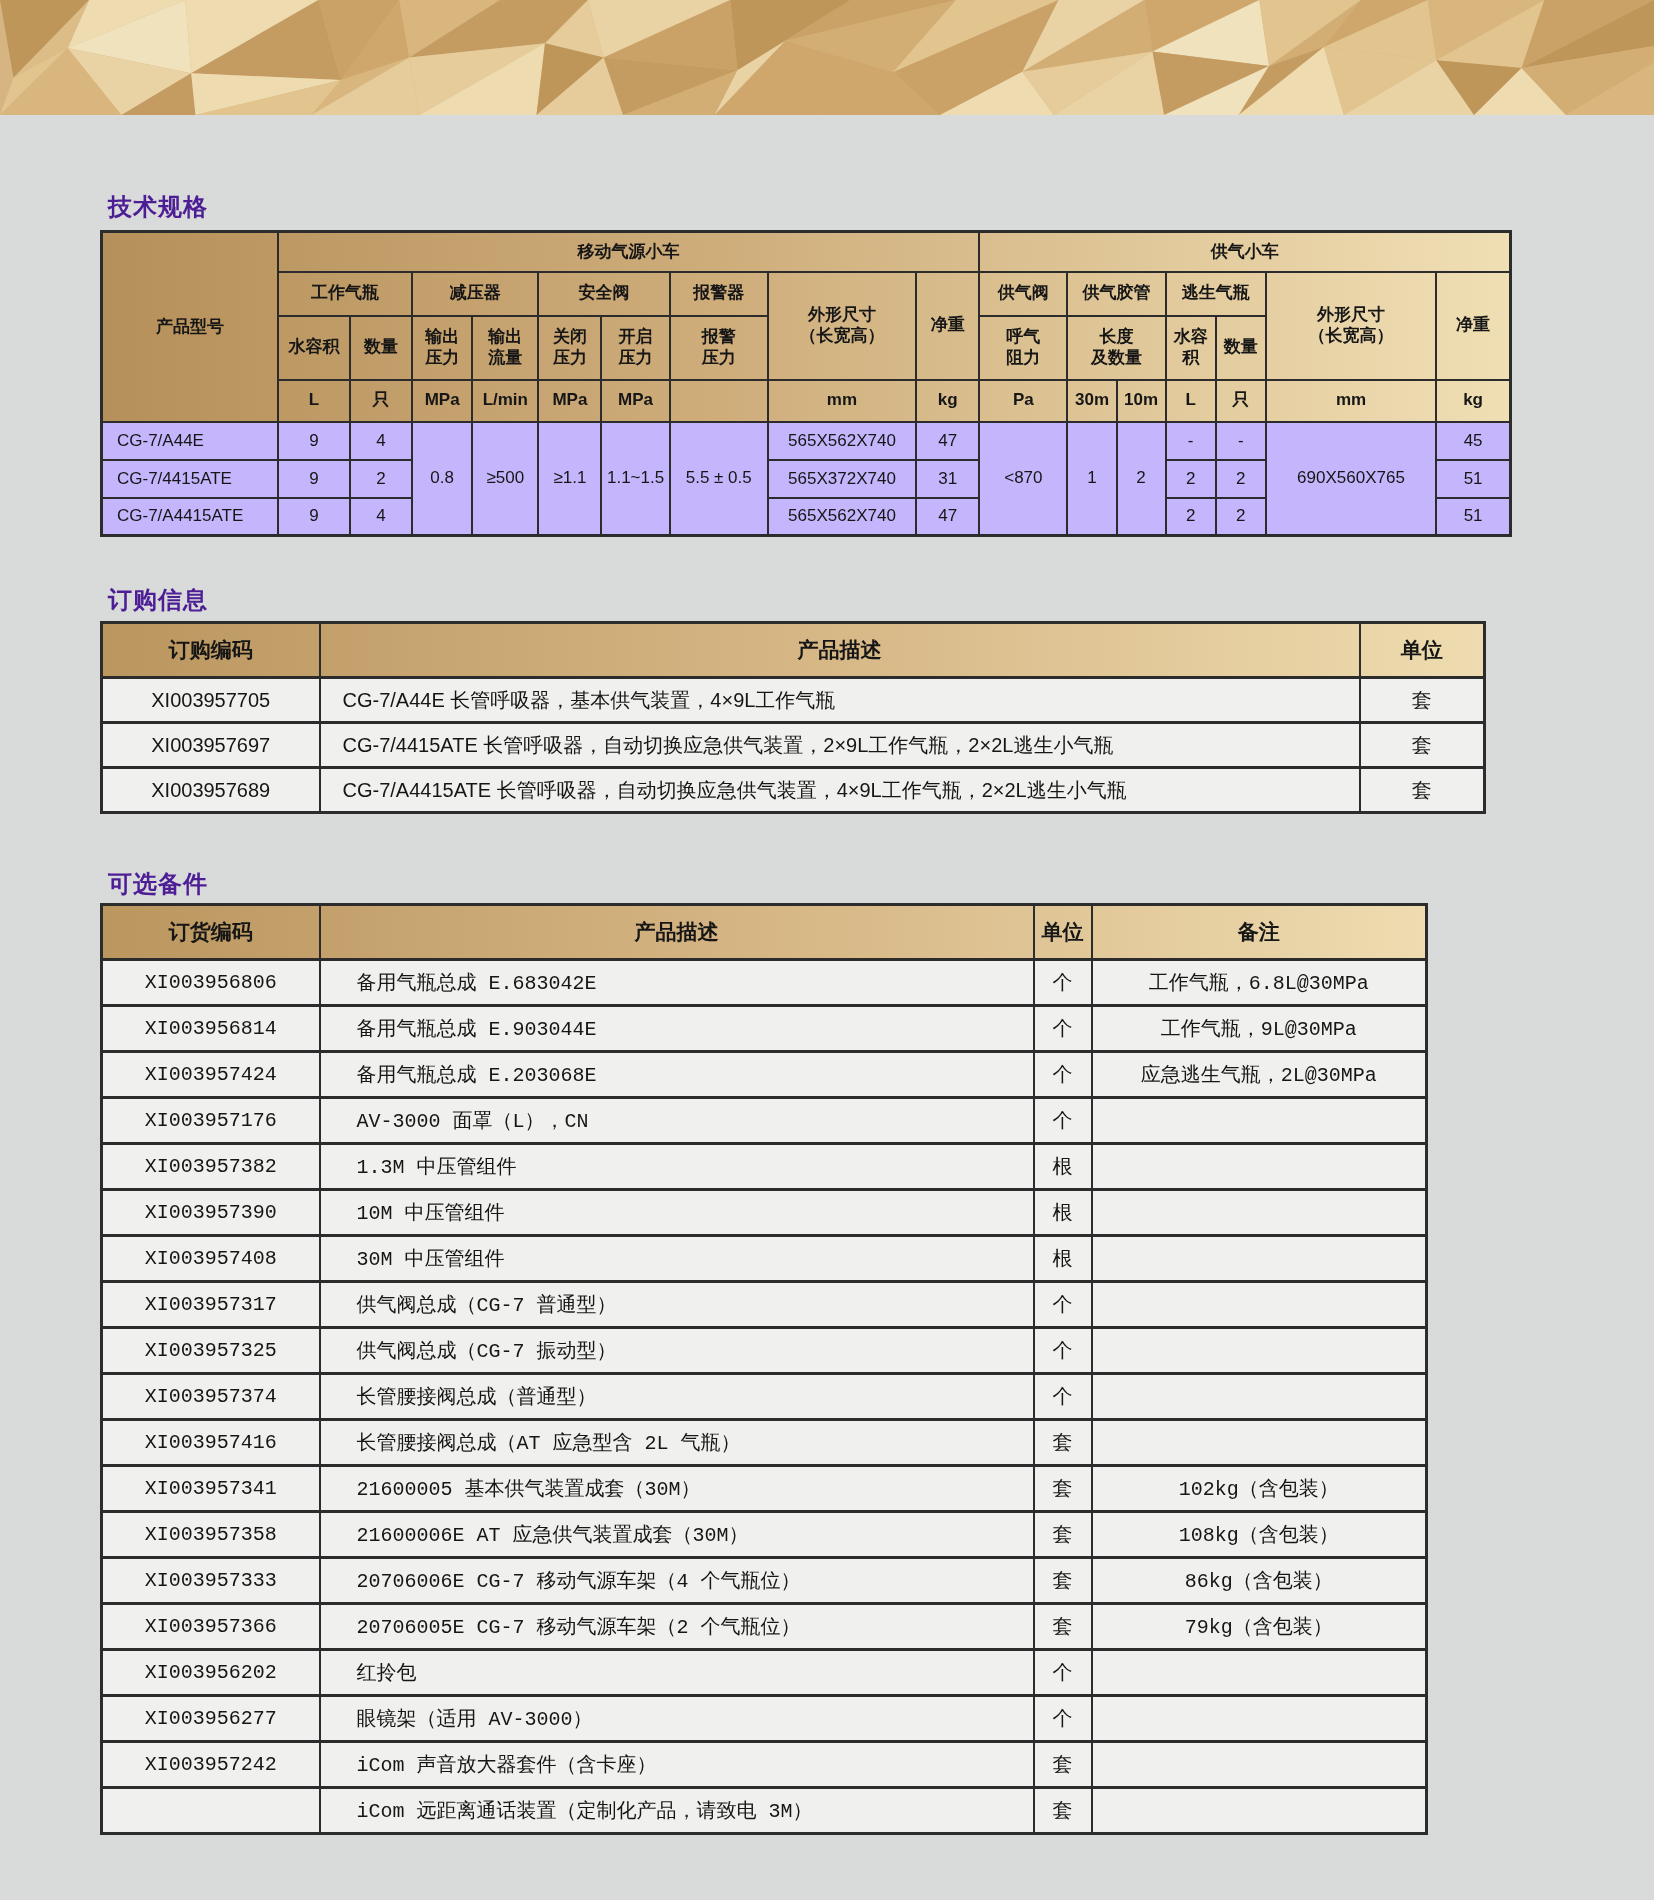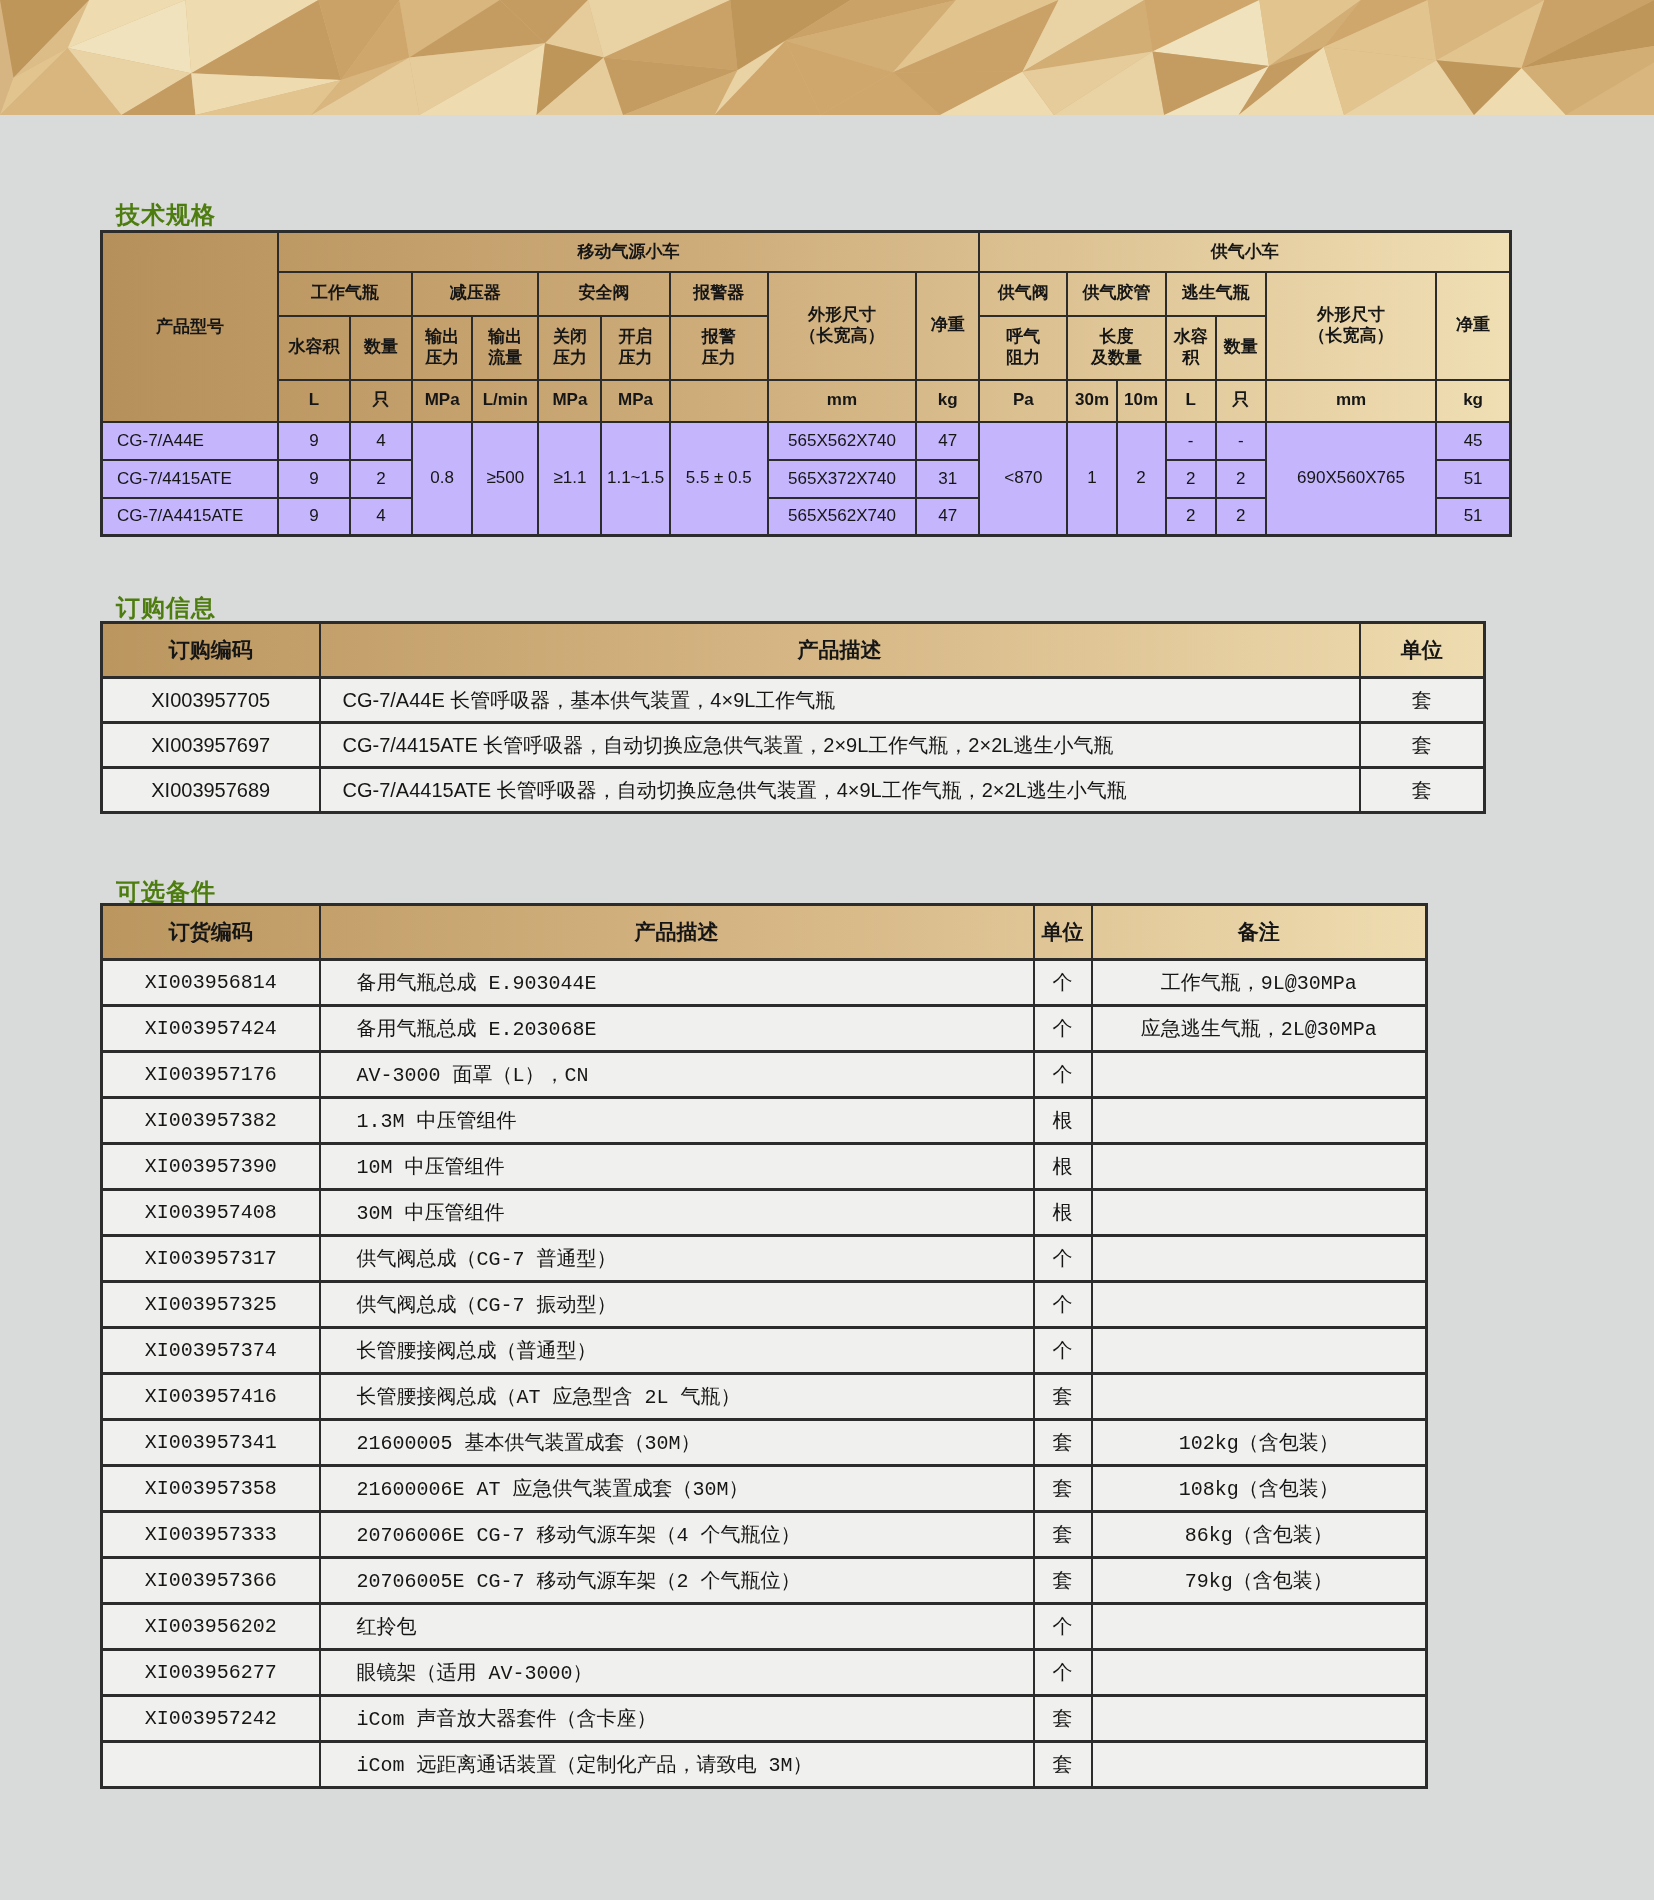--- a/index.html
+++ b/index.html
@@ -1,19 +1,19 @@
 <!DOCTYPE html>
 <html><head>
 <meta charset="utf-8">
 <style>
   html,body{margin:0;padding:0;}
   body{font-family:"Liberation Sans","DejaVu Sans",sans-serif;}
   .page{position:relative;width:1654px;height:1900px;background:#d9dada;overflow:hidden;}
   #banner{position:absolute;top:0;left:0;display:block;}
-  .sec-title{position:absolute;margin:16px;font-size:24px;font-weight:bold;color:#4d7c0f;letter-spacing:1px;}
+  .sec-title{position:absolute;margin:8px;font-size:24px;font-weight:bold;color:#4c1d95;letter-spacing:1px;}
   #spec-title{left:100px;top:183px;}
   #order-title{left:100px;top:576px;}
   #acc-title{left:100px;top:860px;}
 
   table.t{position:absolute;border-collapse:collapse;table-layout:fixed;border:3px solid #2c2c2c;}
   table.t th,table.t td{border:2px solid #2c2c2c;text-align:center;vertical-align:middle;
     padding:0 3px;box-sizing:border-box;color:#161616;overflow:hidden;}
   .pre{white-space:pre-line;line-height:1.22;}
 
   
@@ -286,20 +286,26 @@
     <thead>
       <tr>
         <th>订货编码</th>
         <th>产品描述</th>
         <th>单位</th>
         <th>备注</th>
       </tr>
     </thead>
     <tbody>
         <tr>
+          <td>XI003956806</td>
+          <td>备用气瓶总成 E.683042E</td>
+          <td>个</td>
+          <td>工作气瓶，6.8L@30MPa</td>
+        </tr>
+        <tr>
           <td>XI003956814</td>
           <td>备用气瓶总成 E.903044E</td>
           <td>个</td>
           <td>工作气瓶，9L@30MPa</td>
         </tr>
         <tr>
           <td>XI003957424</td>
           <td>备用气瓶总成 E.203068E</td>
           <td>个</td>
           <td>应急逃生气瓶，2L@30MPa</td>

